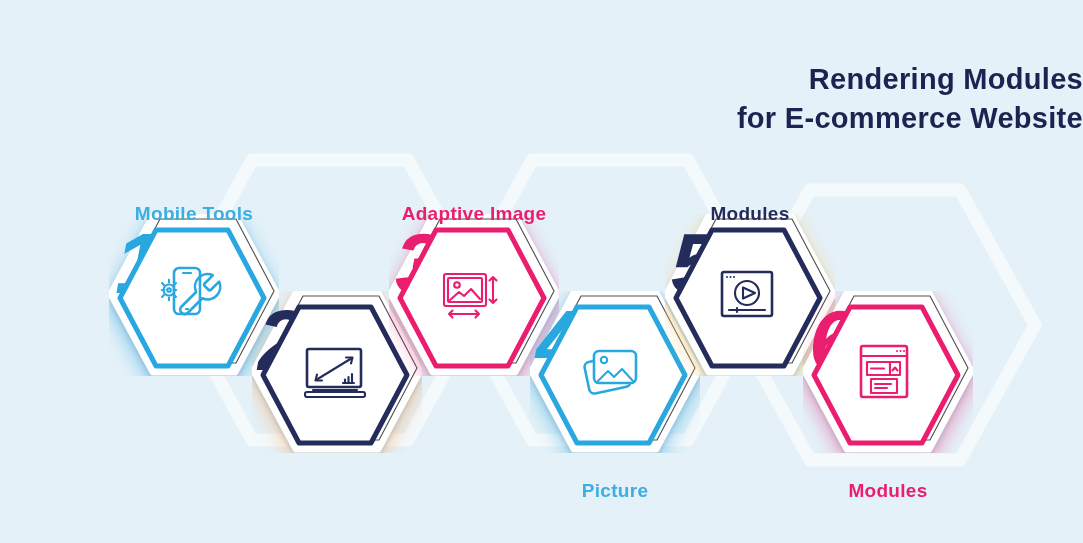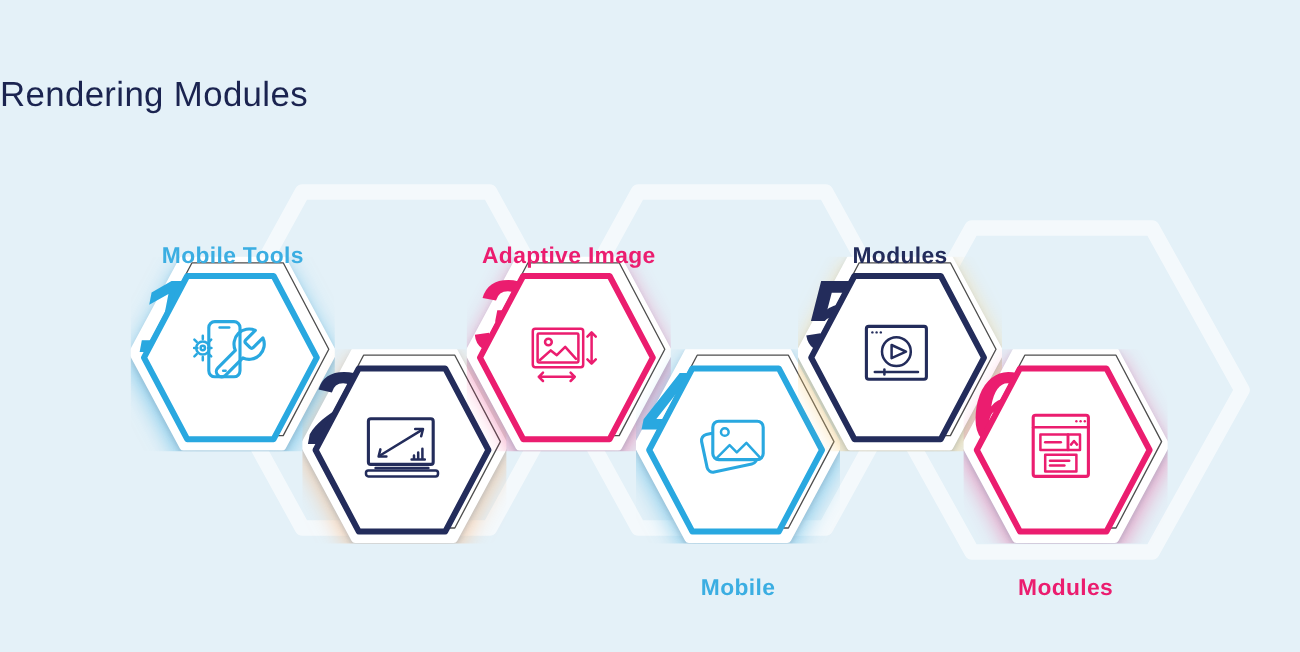--- a/index.html
+++ b/index.html
@@ -7,22 +7,22 @@
     width:1083px; height:543px;
     background:#E4F1F8;
     font-family:"Liberation Sans", sans-serif;
     position:relative; overflow:hidden;
   }
   .bg-decor { position:absolute; left:0; top:0; }
   .bg-hex { fill:none; stroke:rgba(255,255,255,0.6); stroke-width:13; stroke-linejoin:round; }
 
   .title {
     position:absolute; top:60px; left:0; width:100%;
-    text-align:left; color:#1B2450;
-    font-size:29px; font-weight:400; line-height:1.33; letter-spacing:0.3px;
+    text-align:right; color:#1B2450;
+    font-size:29px; font-weight:700; line-height:1.33; letter-spacing:0.3px;
   }
 
   .module { position:absolute; width:170px; height:162px; }
   .m1 { left:109px; top:214px; --c:#29A8E0; --lab:#3BAEE2; --glow:rgba(41,168,224,.55); }
   .m2 { left:252px; top:291px; --c:#232C5B; --lab:#232C5B; --glow:rgba(246,173,113,.6);  }
   .m3 { left:389px; top:214px; --c:#EB1D6F; --lab:#EB1D6F; --glow:rgba(235,29,111,.42); }
   .m4 { left:530px; top:291px; --c:#29A8E0; --lab:#3BAEE2; --glow:rgba(41,168,224,.5);  }
   .m5 { left:665px; top:214px; --c:#232C5B; --lab:#232C5B; --glow:rgba(250,205,120,.7);  }
   .m6 { left:803px; top:291px; --c:#EB1D6F; --lab:#EB1D6F; --glow:rgba(235,29,111,.42); }
 
@@ -56,20 +56,21 @@
 <body>
 
 <svg class="bg-decor" width="1083" height="543" aria-hidden="true">
   <polygon class="bg-hex" points="175,300 252,160 408,160 485,300 408,440 252,440"></polygon>
   <polygon class="bg-hex" points="455,300 532,160 688,160 765,300 688,440 532,440"></polygon>
   <polygon class="bg-hex" points="735,325 810,190 960,190 1035,325 960,460 810,460"></polygon>
 </svg>
 
 <div class="title">
   <div>Rendering Modules</div>
+  <div>for E-commerce Website</div>
 </div>
 
 <div class="module m1">
   <div class="label label-top">Mobile Tools</div>
   <svg width="170" height="162" viewBox="0 0 170 162">
     <polygon class="hex-white" points="2,80 44,2 126,2 168,80 126,158 44,158"></polygon>
     <polygon class="hex-gray" points="13,77 51,5 127,5 165,77 127,149 51,149"></polygon>
     <text class="num" x="6" y="79">1</text>
     <polygon class="hex-color" points="11,84 47,16 119,16 155,84 119,152 47,152"></polygon>
     <g class="icon" transform="translate(51,52)">
@@ -116,21 +117,21 @@
       <rect x="8" y="12" width="34" height="24" rx="1" class="thin"></rect>
       <circle cx="17" cy="19" r="2.8" class="thin"></circle>
       <path class="thin" d="M10,34 L19,26 L24,30 L31,23 L40,33"></path>
       <path class="thin" d="M53,11 V37 M49.5,14.5 L53,11 L56.5,14.5 M49.5,33.5 L53,37 L56.5,33.5"></path>
       <path class="thin" d="M9,48 H39 M12.5,44.5 L9,48 L12.5,51.5 M35.5,44.5 L39,48 L35.5,51.5"></path>
     </g>
   </svg>
 </div>
 
 <div class="module m4">
-  <div class="label label-bottom">Mobile</div>
+  <div class="label label-bottom">Picture</div>
   <svg width="170" height="162" viewBox="0 0 170 162">
     <polygon class="hex-white" points="2,80 44,2 126,2 168,80 126,158 44,158"></polygon>
     <polygon class="hex-gray" points="13,77 51,5 127,5 165,77 127,149 51,149"></polygon>
     <text class="num" x="6" y="79">4</text>
     <polygon class="hex-color" points="11,84 47,16 119,16 155,84 119,152 47,152"></polygon>
     <g class="icon" transform="translate(51,52)">
       <g transform="rotate(-12 24 34)">
         <rect x="6" y="16" width="42" height="32" rx="5"></rect>
       </g>
       <rect x="13" y="8" width="42" height="32" rx="5" class="fill-white"></rect>

